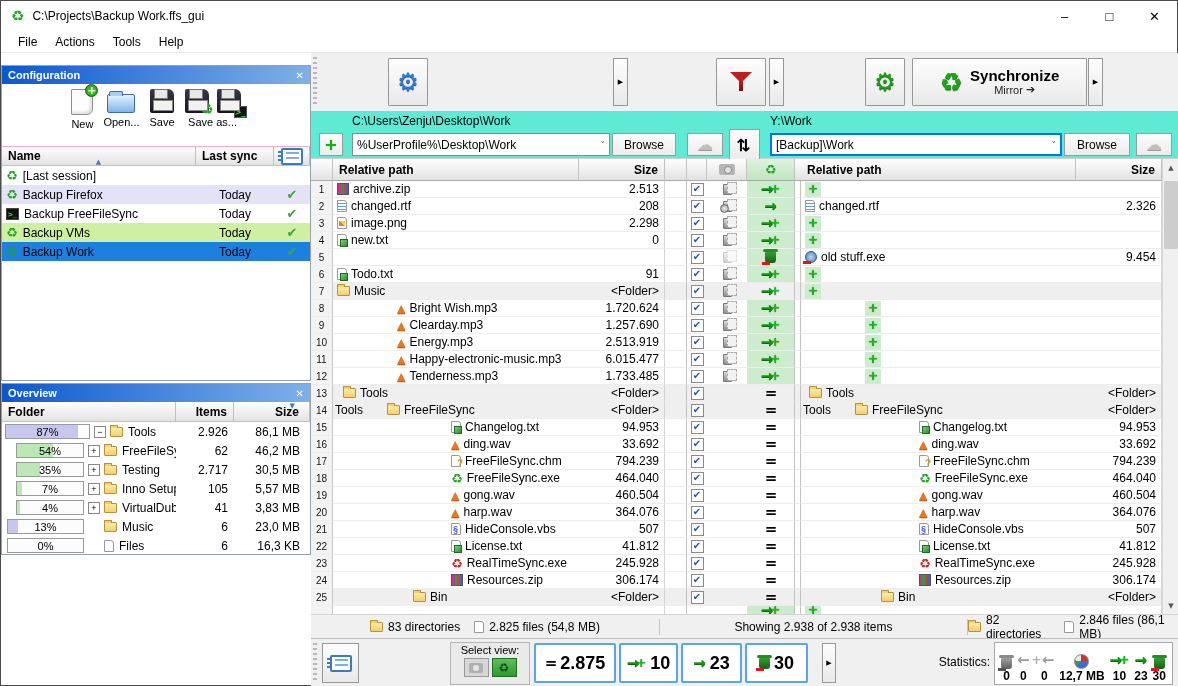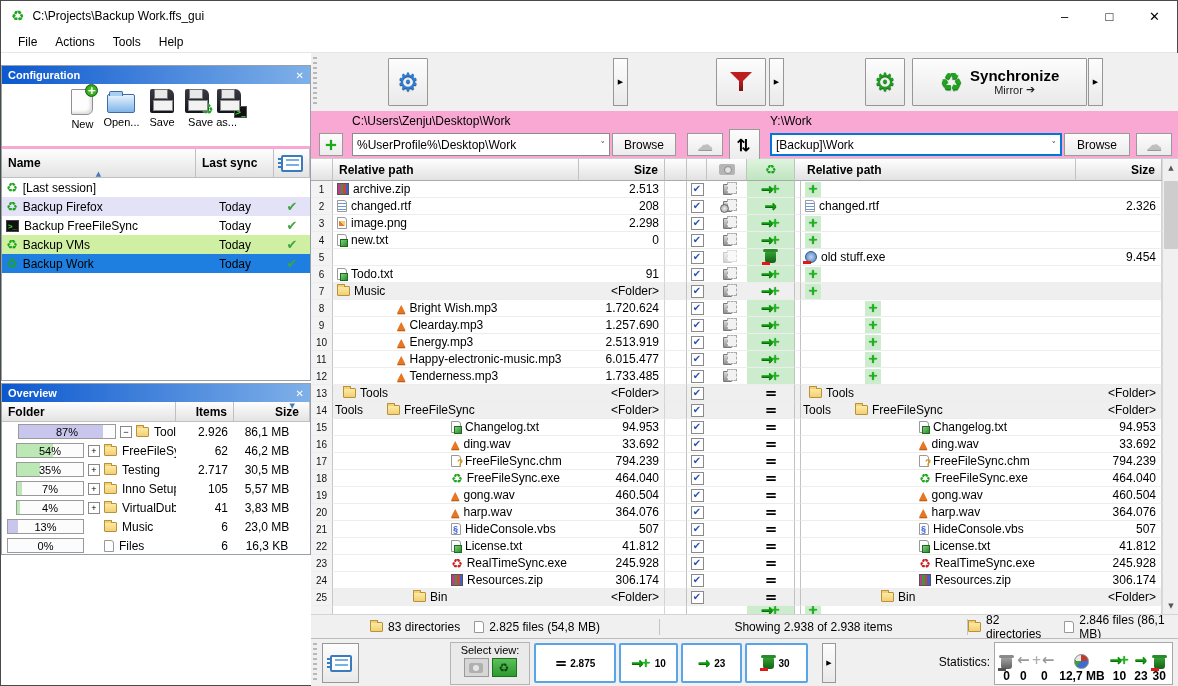--- a/index.html
+++ b/index.html
@@ -30,42 +30,42 @@
 .ic-newdoc{width:22px;height:26px;background:#fdfdfd;border:1px solid #909090;border-radius:1px 1px 6px 1px;position:relative;box-shadow:inset -2px -2px 3px #ddd}
 .ic-newdoc .badge{position:absolute;right:-6px;top:-6px;width:13px;height:13px;border-radius:50%;background:radial-gradient(#5fd435,#1e8a12);color:#fff;font-size:11px;line-height:12px;text-align:center;font-weight:bold;border:1px solid #0c5e08}
 .ic-open{width:28px;height:19px;margin-top:5px;background:linear-gradient(#e8f3fd,#7fb5e8);border:1px solid #3c6ea5;border-radius:2px;position:relative}
 .ic-open:before{content:"";position:absolute;left:1px;top:-4px;width:12px;height:4px;background:#a8cef0;border:1px solid #3c6ea5;border-bottom:none;border-radius:2px 2px 0 0}
 .ic-floppy{width:24px;height:24px;background:linear-gradient(#3a3a46,#15151d);border-radius:2px 6px 2px 2px;position:relative}
 .ic-floppy:before{content:"";position:absolute;left:4px;top:0;width:12px;height:8px;background:#e8e8e8;border:1px solid #777}
 .ic-floppy:after{content:"";position:absolute;left:3px;bottom:2px;width:18px;height:9px;background:#f2f2f2;border:1px solid #888}
 .ovb{position:absolute;right:-5px;bottom:-4px;font-size:14px;font-weight:bold;color:#1ea51e;text-shadow:0 0 2px #fff}
 .ovc{position:absolute;right:-6px;bottom:-5px;width:13px;height:12px;background:#111;border:1px solid #555;color:#3ae03a;font-size:8px;line-height:11px;text-align:center;font-weight:bold}
 
-.cfghead{display:grid;grid-template-columns:1fr 78px 36px;height:32px;border-top:3px solid #f9a8d4}
+.cfghead{display:grid;grid-template-columns:1fr 78px 36px;height:20px;border-top:1px solid #f9a8d4}
 .hcell{background:linear-gradient(#fefefe,#e3e3e3);border-right:1px solid #c0c0c0;border-bottom:1px solid #c0c0c0;font-weight:bold;display:flex;align-items:center;padding:0 6px;position:relative}
 .hcell.ctr{justify-content:center}
 .sortup{position:absolute;left:50%;bottom:-1px;transform:translateX(-50%);font-size:7px;color:#4a7ab5}
 .cfgrow{display:grid;grid-template-columns:1fr 78px 36px;height:19px;align-items:center}
 .cfgrow .nm{display:flex;align-items:center;gap:5px;padding-left:4px;overflow:hidden;white-space:nowrap;height:100%}
 .cfgrow .ls{text-align:center}
 .cfgrow .ck{text-align:center}
 .ic-syncg{color:#1ea51e;font-weight:bold;font-size:13px}
 .ic-console{display:inline-block;width:13px;height:12px;background:#111;border:1px solid #444;color:#3ae03a;font-size:8px;line-height:11px;text-align:center;font-weight:bold}
 .ic-chk{color:#3fa53f;font-size:13px;font-weight:bold}
 
 .ovhead{display:grid;grid-template-columns:1fr 58px 76px;height:20px}
 .sortdn{position:absolute;right:14px;top:0;font-size:7px;color:#4a7ab5}
 .ovrow{display:flex;align-items:center;height:19px;font-size:12px}
 .pbar{height:15px;border:1px solid #9a9a9a;background:#fcfcfc;position:relative;flex:none}
 .pbar .fill{position:absolute;left:0;top:0;bottom:0}
 .pbar .pct{position:absolute;inset:0;text-align:center;font-size:11px;line-height:14px}
 .exp{width:12px;height:12px;border:1px solid #888;background:#fff;font-size:9px;line-height:10px;text-align:center;flex:none;margin-left:4px}
 .ovrow .onm{flex:1;display:flex;align-items:center;gap:5px;overflow:hidden;white-space:nowrap;padding-left:4px}
 .ovrow .oit{width:58px;text-align:right;padding-right:6px}
-.ovrow .osz{width:76px;text-align:center;padding-right:10px}
+.ovrow .osz{width:76px;text-align:right;padding-right:10px}
 
 .ic-folder{display:inline-block;width:13px;height:10px;background:linear-gradient(#fceaa0,#f3cf76);border:1px solid #b8923a;border-radius:1px;position:relative;flex:none}
 .ic-folder:before{content:"";position:absolute;top:-3px;left:-1px;width:6px;height:2px;background:#f3cf76;border:1px solid #b8923a;border-bottom:none;border-radius:1px 1px 0 0}
 .ic-file{display:inline-block;width:10px;height:12px;background:#fff;border:1px solid #999;border-radius:0 3px 0 0;flex:none;position:relative}
 .ic-txt:after{content:"";position:absolute;right:-2px;bottom:-2px;width:6px;height:6px;background:linear-gradient(135deg,#7ed07e,#2e8a2e);border:1px solid #1d6a1d}
 .ic-rtf{background:repeating-linear-gradient(#fff 0 2px,#6a96d8 2px 3px)}
 .ic-img:after{content:"";position:absolute;left:1px;top:3px;width:6px;height:5px;background:linear-gradient(45deg,#e07b39 50%,#f2d061 50%)}
 .ic-chm:after{content:"?";position:absolute;right:-3px;bottom:-3px;color:#d89b18;font-weight:bold;font-size:10px}
 .ic-vbs:after{content:"§";position:absolute;left:1px;top:0;color:#3a5fd0;font-size:9px;font-weight:bold}
 .ic-zip{display:inline-block;width:12px;height:12px;border:1px solid #555;background:linear-gradient(90deg,#c23a8a 0 25%,#3a9a3a 25% 50%,#d04040 50% 75%,#4060d0 75% 100%);flex:none}
@@ -101,21 +101,21 @@
 .ic-folderzoom:after{content:"";position:absolute;left:6px;top:4px;width:11px;height:11px;border-radius:50%;background:radial-gradient(#eaf4ff,#9cc4ea);border:2px solid #e8eef5;box-shadow:3px 4px 0 -1px #d8dee5}
 .ic-clock{display:inline-block;width:11px;height:11px;border-radius:50%;background:radial-gradient(#fff8d8,#f0b929);border:1px solid #9a7211;position:relative}
 .ic-clock:before{content:"";position:absolute;left:4px;top:2px;width:1px;height:4px;background:#333}
 .ic-clock:after{content:"";position:absolute;left:4px;top:5px;width:3px;height:1px;background:#333}
 .ic-syncbig{font-size:26px;color:#1ea51e;font-weight:bold;margin-right:7px;text-shadow:0 1px 1px #0a560a}
 .ic-funnel{width:24px;height:24px;position:relative;margin:0 auto}
 .ic-funnel:before{content:"";position:absolute;left:1px;top:2px;border-left:11px solid transparent;border-right:11px solid transparent;border-top:11px solid #bd1f1f}
 .ic-funnel:after{content:"";position:absolute;left:10px;top:10px;width:4px;height:11px;background:linear-gradient(#bd1f1f,#7e1010)}
 .smallarr{position:absolute;top:5px;width:15px;height:48px;border:1px solid #979797;background:linear-gradient(#fdfdfd,#e9e9e9);display:flex;align-items:center;justify-content:center;font-size:7px}
 
-#pathbar{position:absolute;left:0;top:58px;width:868px;height:48px;background:#f9a8d4;border-bottom:1px solid #cfcfcf}
+#pathbar{position:absolute;left:0;top:58px;width:868px;height:48px;background:#5eead4;border-bottom:1px solid #cfcfcf}
 .pathlab{position:absolute;top:3px;font-size:12px}
 .pbtn{position:absolute;top:22px;height:23px;border:1px solid #9a9a9a;background:linear-gradient(#fcfcfc,#ececec);display:flex;align-items:center;justify-content:center;font-size:12px}
 .combo{position:absolute;top:22px;height:23px;background:#fff;border:1px solid #8a8a8a;display:flex;align-items:center;padding:0 4px;font-size:12px}
 .combo .cv{flex:1;overflow:hidden;white-space:nowrap}
 .combo .da{font-size:9px;color:#444;padding-left:4px}
 .combo.focus{border:2px solid #0078d7}
 .plusg{color:#13b013;font-weight:900;font-size:16px;text-shadow:0 0 1px #075e07}
 .ic-cloud{font-size:16px;color:#bfbfbf;text-shadow:0 1px #999}
 .ic-swap{font-size:17px;font-weight:bold;transform:rotate(90deg);display:inline-block}
 
@@ -167,21 +167,21 @@
 #selview{position:absolute;left:139px;top:3px;width:80px;height:43px;border:1px solid #b5b5b5;background:#eaeaea;display:flex;flex-direction:column;align-items:center}
 #selview .svl{font-size:11px;margin-top:1px}
 #selview .svbtns{display:flex;gap:3px;margin-top:2px}
 .svb{width:25px;height:19px;border:1px solid #9a9a9a;display:flex;align-items:center;justify-content:center}
 .svb.inact{background:#d6d6d6}
 .svb.act{background:linear-gradient(#5cc05c,#2e9a2e);border-color:#1d701d}
 .svb.act .g{color:#0c4a0c;font-weight:bold;font-size:12px}
 .ic-cam{width:14px;height:10px;background:#b0b0b0;border-radius:2px;position:relative}
 .ic-cam:before{content:"";position:absolute;left:4px;top:2px;width:6px;height:6px;border-radius:50%;background:#e6e6e6}
 .vbtn{position:absolute;top:4px;height:40px;border:2px solid #5aa5e8;background:#fff;border-radius:2px;display:flex;align-items:center;justify-content:center;gap:4px;font-weight:bold}
-.vbtn .num{font-size:10px}
+.vbtn .num{font-size:18px}
 #varrow{position:absolute;left:511px;top:4px;width:14px;height:40px;border:1px solid #979797;background:linear-gradient(#fdfdfd,#e9e9e9);display:flex;align-items:center;justify-content:center;font-size:7px}
 #statlab{position:absolute;left:607px;top:16px;width:72px;text-align:right;font-size:12px}
 #statpanel{position:absolute;left:683px;top:3px;width:179px;height:43px;border:1px solid #a8a8a8;background:#fff;display:flex;align-items:flex-end;justify-content:space-between;padding:2px 6px 2px 6px}
 .stcol{display:flex;flex-direction:column;align-items:center;gap:1px}
 .stcol .sv{font-weight:bold;font-size:12px;line-height:12px}
 .ic-pie{width:15px;height:15px;border-radius:50%;background:conic-gradient(#c0392b 0 22%,#3a6ed0 22% 63%,#3aa03a 63% 78%,#e8e8e8 78% 100%);border:1px solid #888}
 .hdrcam{width:16px;height:11px;background:#b5b5b5;border-radius:2px;position:relative}
 .hdrcam:before{content:"";position:absolute;left:5px;top:2px;width:6px;height:6px;border-radius:50%;background:#e2e2e2;border:1px solid #8a8a8a}
 </style>
 </head>
@@ -307,21 +307,21 @@
         <div class="hcell" style="justify-content:flex-end">
             <span>Items</span>
           </div>
         <div class="hcell" style="justify-content:flex-end;padding-right:10px">
           <span>Size</span>
             <span class="sortdn g">▼</span>
         </div>
       </div>
       <div id="ov-rows">
           <div class="ovrow">
-            <span class="pbar" style="margin-left:16px;width:98px">
+            <span class="pbar" style="margin-left:3px;width:85px">
               <span class="fill" style="width:87%;background:#c9c6ee"></span>
               <span class="pct">87%</span>
             </span>
             <span class="exp" style="visibility:visible">−</span>
             <span class="onm">
               <span class="ic-folder"></span>
               <span>Tools</span>
             </span>
             <span class="oit">2.926</span>
             <span class="osz">86,1 MB</span>

